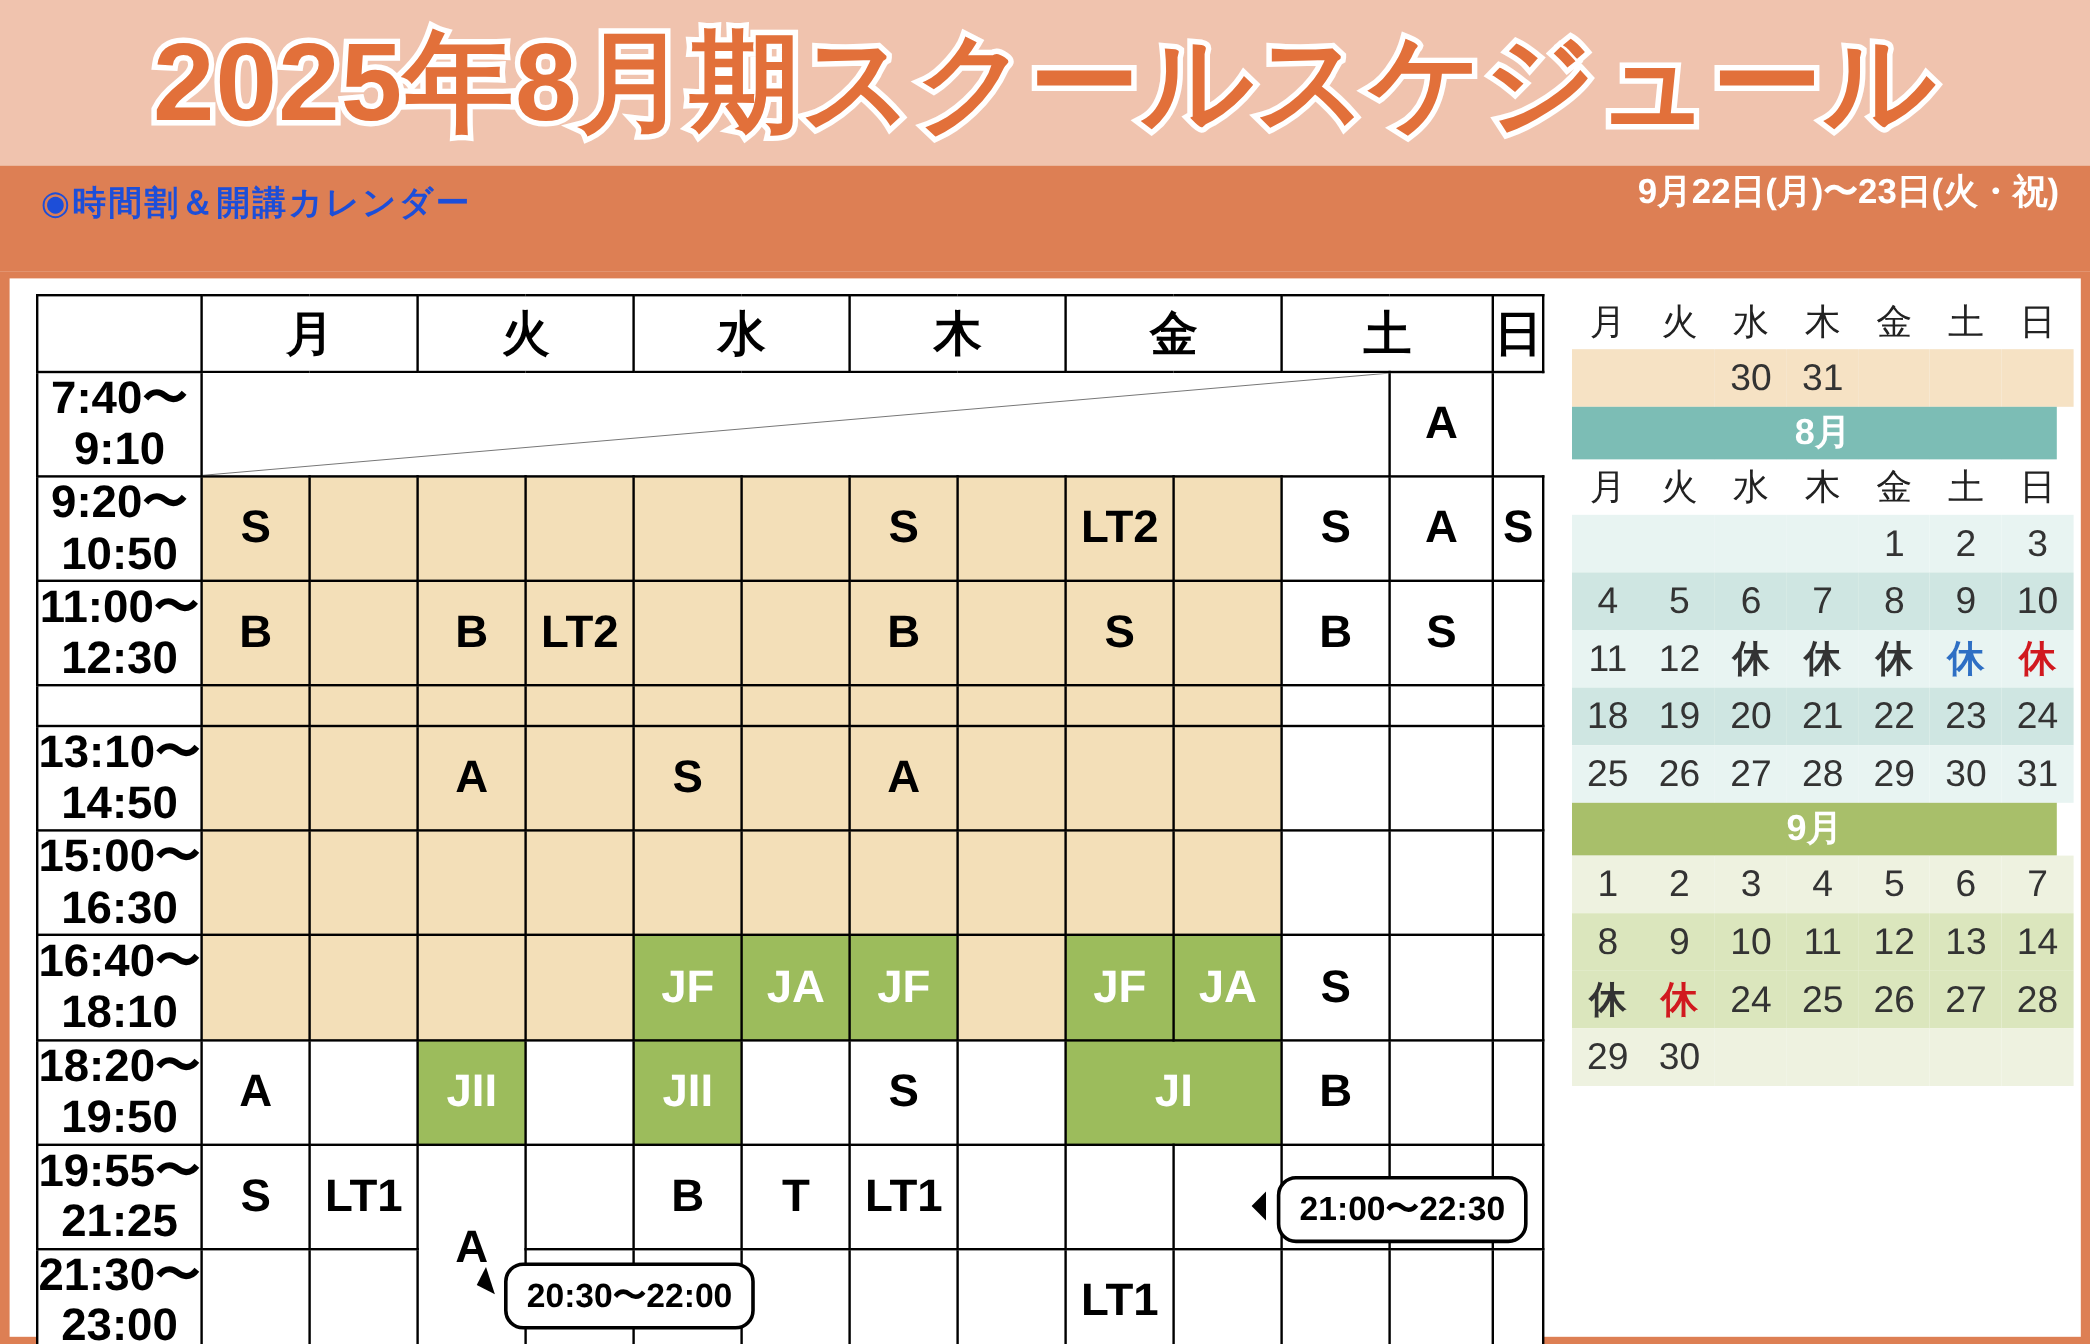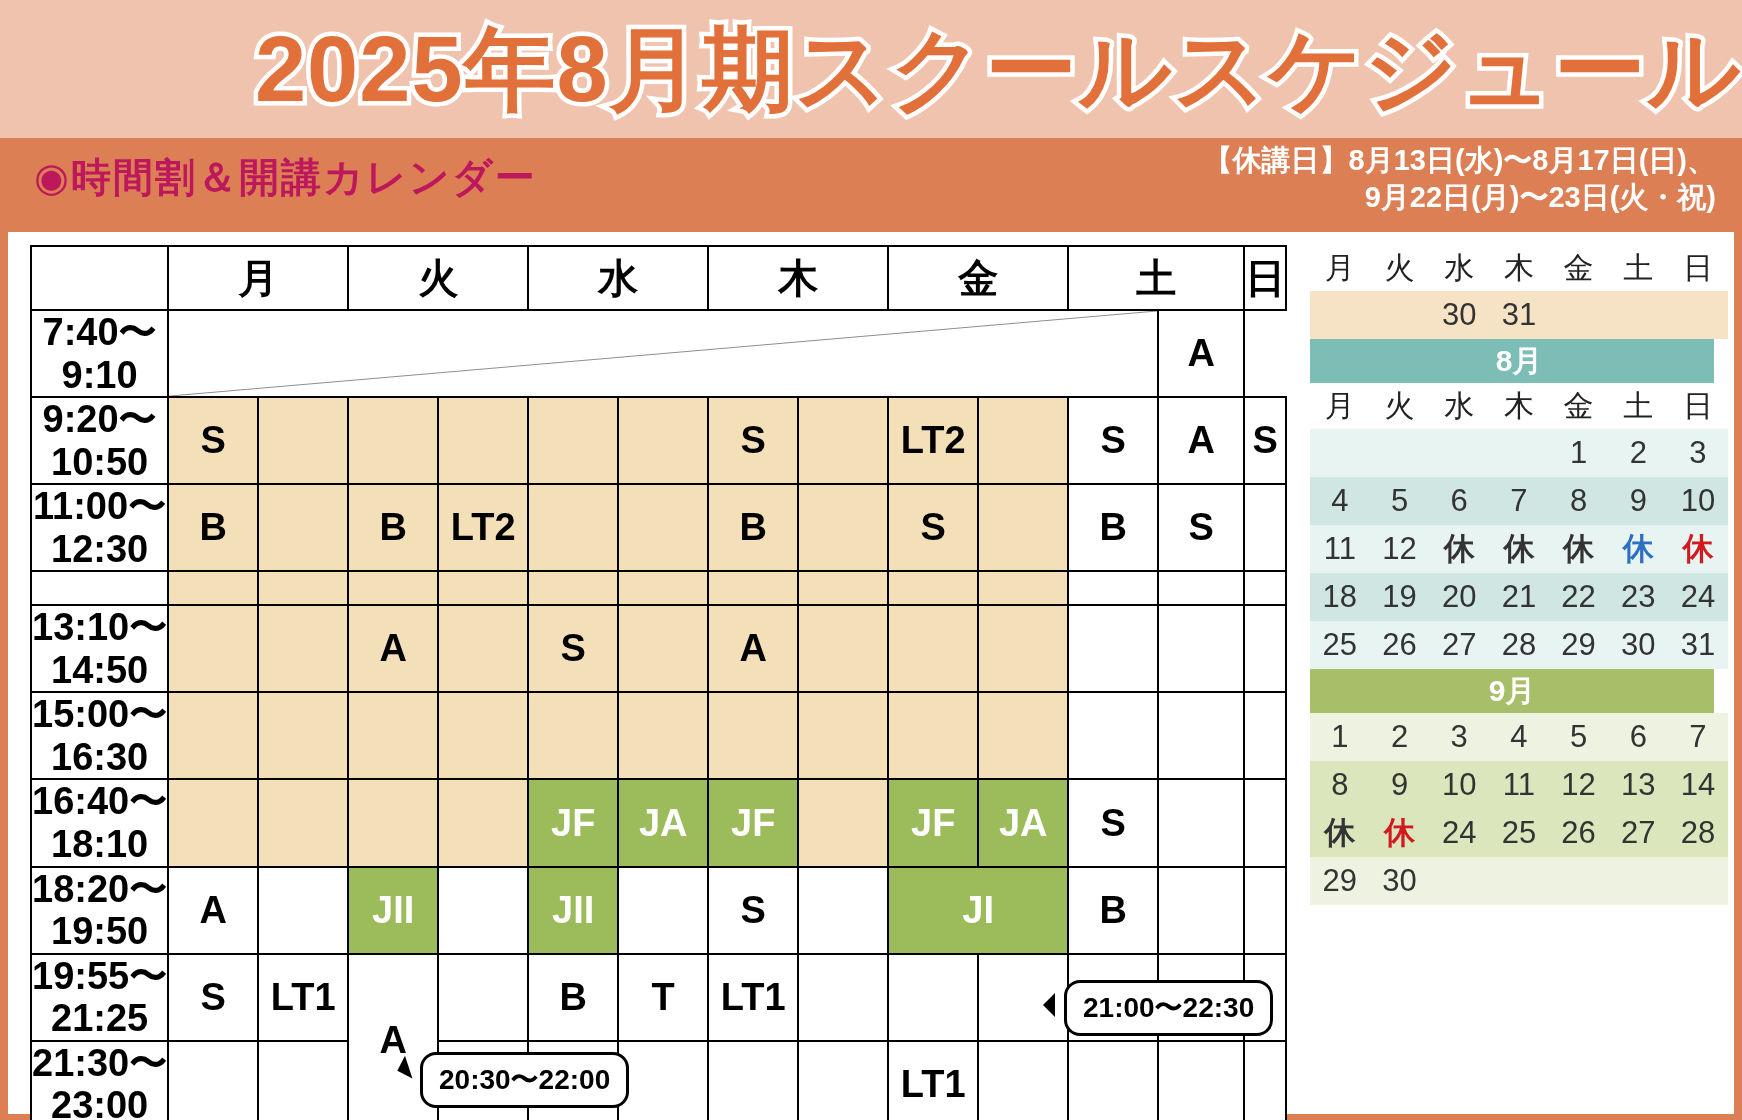--- a/index.html
+++ b/index.html
@@ -10,35 +10,35 @@
     overflow:hidden;
     position:relative;
   }
   
   #header-band{
     position:absolute;left:0;top:0;width:1742px;height:138px;
     background:#f0c3ae;
   }
   #main-title{
     position:absolute;left:0;top:6px;width:1742px;height:126px;
-    text-align:right;
+    text-align:center;
     font-size:92px;font-weight:bold;line-height:126px;
     color:#e2703a;
     -webkit-text-stroke:9px #ffffff;
     paint-order:stroke fill;
     letter-spacing:1px;
     white-space:nowrap;
   }
   #subheader-band{
     position:absolute;left:0;top:138px;width:1742px;height:88px;
     background:#dd7f54;
   }
   #subtitle{
     position:absolute;left:34px;top:150px;
-    font-size:40px;font-weight:bold;color:#be185d;
+    font-size:28px;font-weight:bold;color:#1d4ed8;
     letter-spacing:2px;white-space:nowrap;
   }
   #holiday-note{
     position:absolute;right:26px;top:142px;width:720px;
     text-align:right;
     font-size:29px;font-weight:bold;color:#ffffff;line-height:1.28;
   }
   #bottom-band{
     position:absolute;left:0;top:226px;width:1742px;height:894px;
     background:#dd7f54;
@@ -122,21 +122,20 @@
   .kyu.blue{color:#2e6fc4;}
 </style>
 </head>
 <body>
 
 <div id="header-band"></div>
 <div id="main-title">2025年8月期スクールスケジュール</div>
 <div id="subheader-band"></div>
 <div id="subtitle">◉時間割＆開講カレンダー</div>
 <div id="holiday-note">
-  <div>【休講日】8月13日(水)〜8月17日(日)、</div>
   <div>9月22日(月)〜23日(火・祝)</div>
 </div>
 <div id="bottom-band"></div>
 <div id="white-panel"></div>
 
 <table id="timetable">
   <colgroup>
     <col class="col-time">
       <col class="col-h">
       <col class="col-h">

